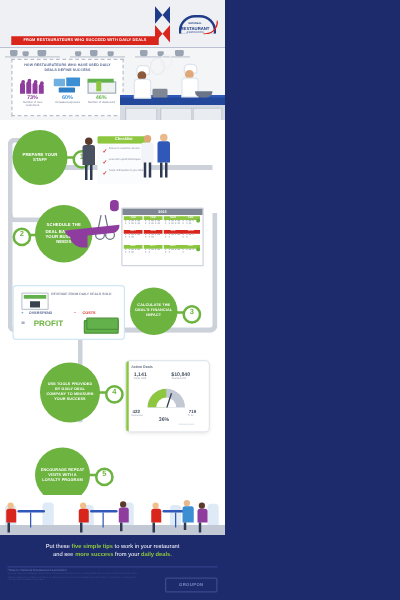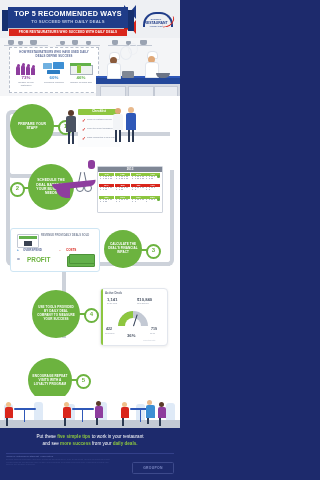--- a/index.html
+++ b/index.html
@@ -142,24 +142,20 @@
 
 <div id="page">
 
   <div class="header">
     <div class="bow">
       <i class="v1"></i>
         <i class="v2"></i>
         <i class="v3"></i>
         <i class="v4"></i>
     </div>
-    <div class="hdr-ribbon">
-      <div class="hdr-t1">TOP 5 RECOMMENDED WAYS</div>
-      <div class="hdr-t2">TO SUCCEED WITH DAILY DEALS</div>
-    </div>
     <div class="hdr-redbar">
       <span>FROM RESTAURATEURS WHO SUCCEED WITH DAILY DEALS</span>
     </div>
     <div class="nra">
       <div class="nra-arc"></div>
       <div class="nra-swoosh"></div>
       <div class="nra-l1">NATIONAL</div>
       <div class="nra-l2">RESTAURANT</div>
       <div class="nra-l3">ASSOCIATION</div>
     </div>

